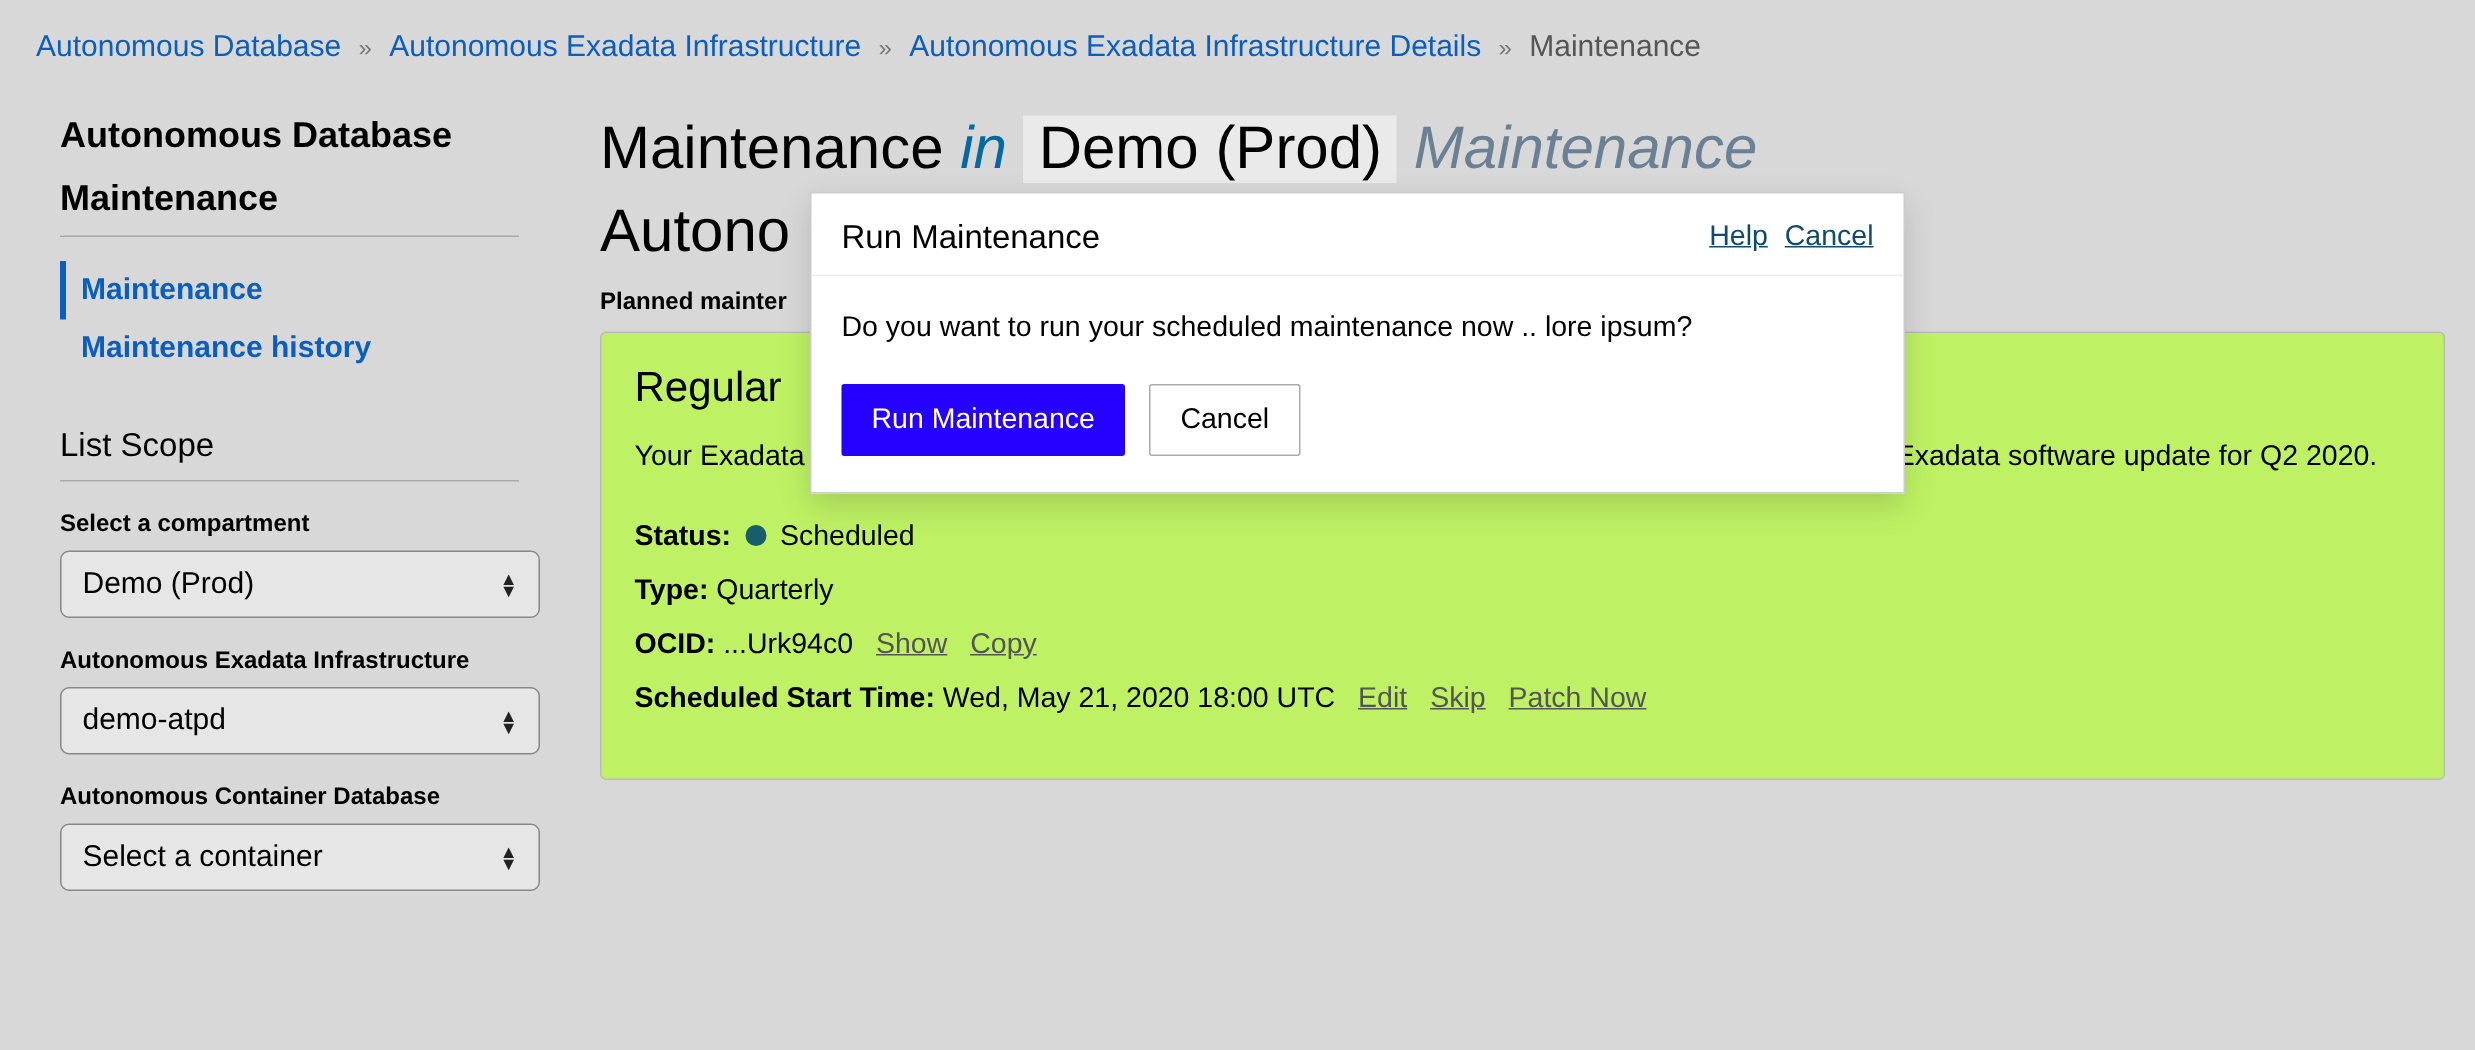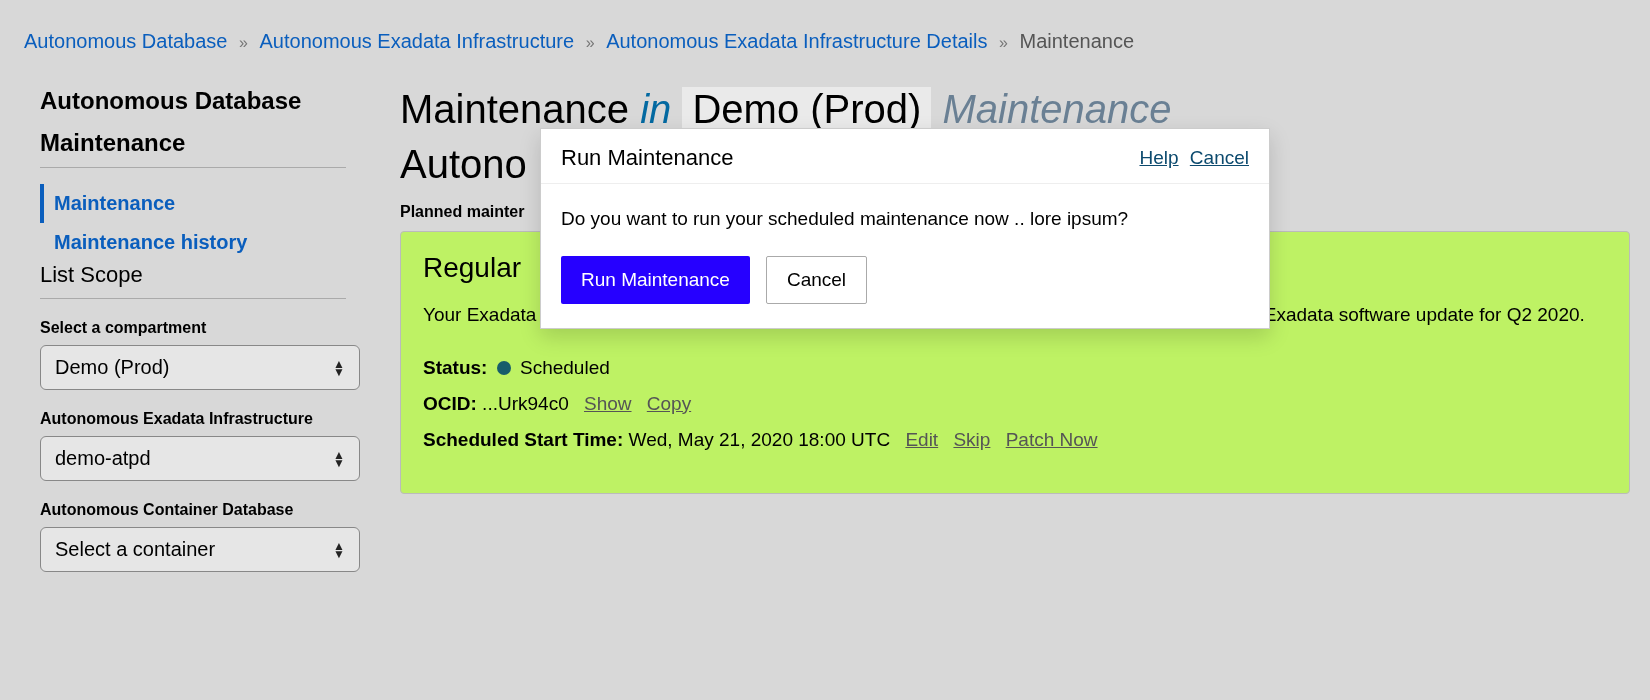--- a/index.html
+++ b/index.html
@@ -8,21 +8,21 @@
     background: #d8d8d8;
     color: #000;
     font-size: 18px;
     width: 1650px;
     height: 700px;
     overflow: hidden;
     position: relative;
   }
   a { text-decoration: none; }
   .breadcrumb {
-    padding: 30px 24px 14px;
+    padding: 20px 24px 14px;
     font-size: 20px;
     color: #333;
   }
   .breadcrumb .crumb { color: #0a5ebd; font-weight: 500; }
   .breadcrumb .sep { color: #777; font-size: 16px; padding: 0 6px; }
   .breadcrumb .current { color: #555; }
   .layout { display: flex; padding: 20px 20px 0 40px; }
   .sidebar { width: 330px; flex-shrink: 0; padding-right: 24px; }
   .sidebar h1 { font-size: 24px; font-weight: 700; margin-bottom: 14px; }
   .sidebar h2 { font-size: 24px; font-weight: 700; margin-bottom: 10px; }
@@ -32,21 +32,21 @@
     padding: 8px 0 8px 14px;
     font-size: 20px;
     color: #0a5ebd;
     font-weight: 600;
   }
   .nav-item.active {
     border-left: 4px solid #0a5ebd;
     padding-left: 10px;
   }
   .nav-item.secondary { font-weight: 700; padding-left: 14px; }
-  .scope-title { font-size: 22px; font-weight: 500; margin-bottom: 8px; }
+  .scope-title { font-size: 22px; font-weight: 500; margin-top: 32px; margin-bottom: 8px; }
   .field-label { font-size: 16px; font-weight: 700; margin-top: 20px; margin-bottom: 8px; display:block; }
   .select-wrap {
     position: relative;
     width: 320px;
     background: #e6e6e6;
     border: 1px solid #888;
     border-radius: 6px;
     padding: 10px 14px;
     font-size: 20px;
     display: flex;
@@ -198,20 +198,24 @@
     <div class="panel">
       <div class="panel-title">Regular</div>
       <div class="panel-desc">Your Exadata infrastructure is scheduled for maintenance at 2020-06-07T04:00. The patch contains Exadata software update for Q2 2020.</div>
 
       <div class="kv">
         <span class="k">Status:</span>
         <span class="status-dot"></span>
         <span>Scheduled</span>
       </div>
 
+      <div class="kv">
+        <span class="k">Type:</span>
+        <span>Quarterly</span>
+      </div>
 
       <div class="kv">
         <span class="k">OCID:</span>
         <span>...Urk94c0</span>
         <a href="#" class="inline-link">Show</a>
         <a href="#" class="inline-link">Copy</a>
       </div>
 
       <div class="kv">
         <span class="k">Scheduled Start Time:</span>

